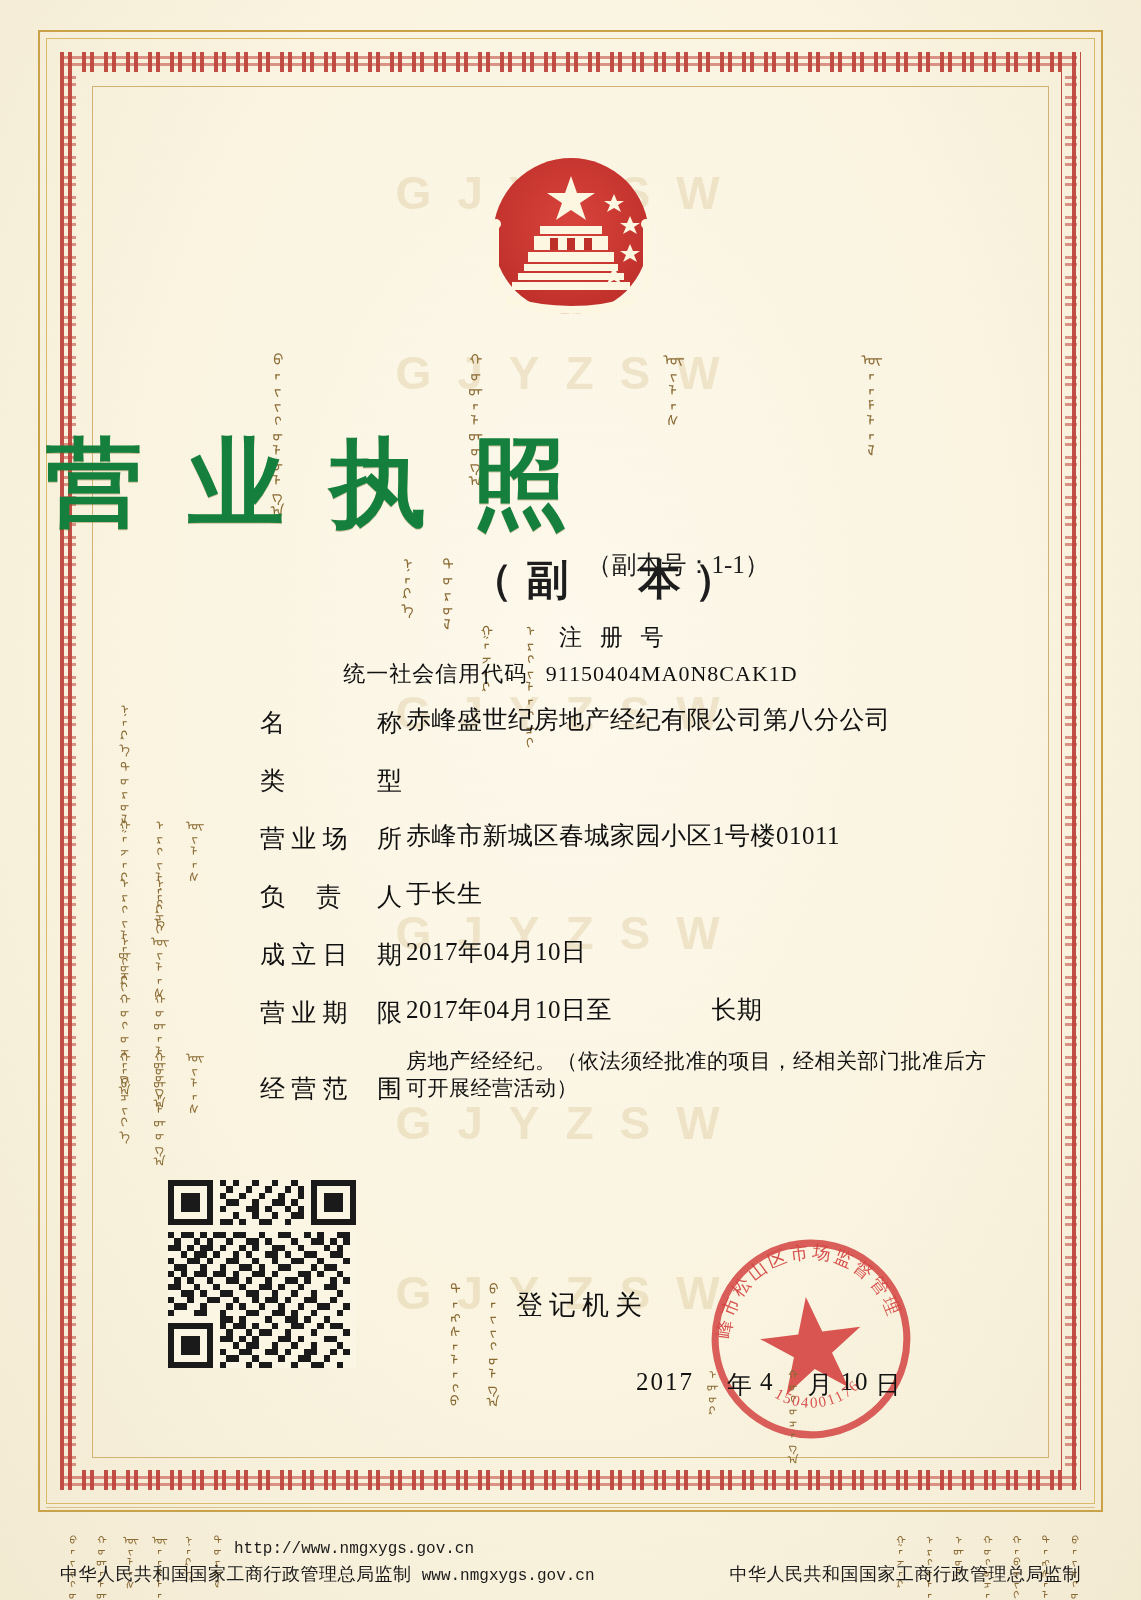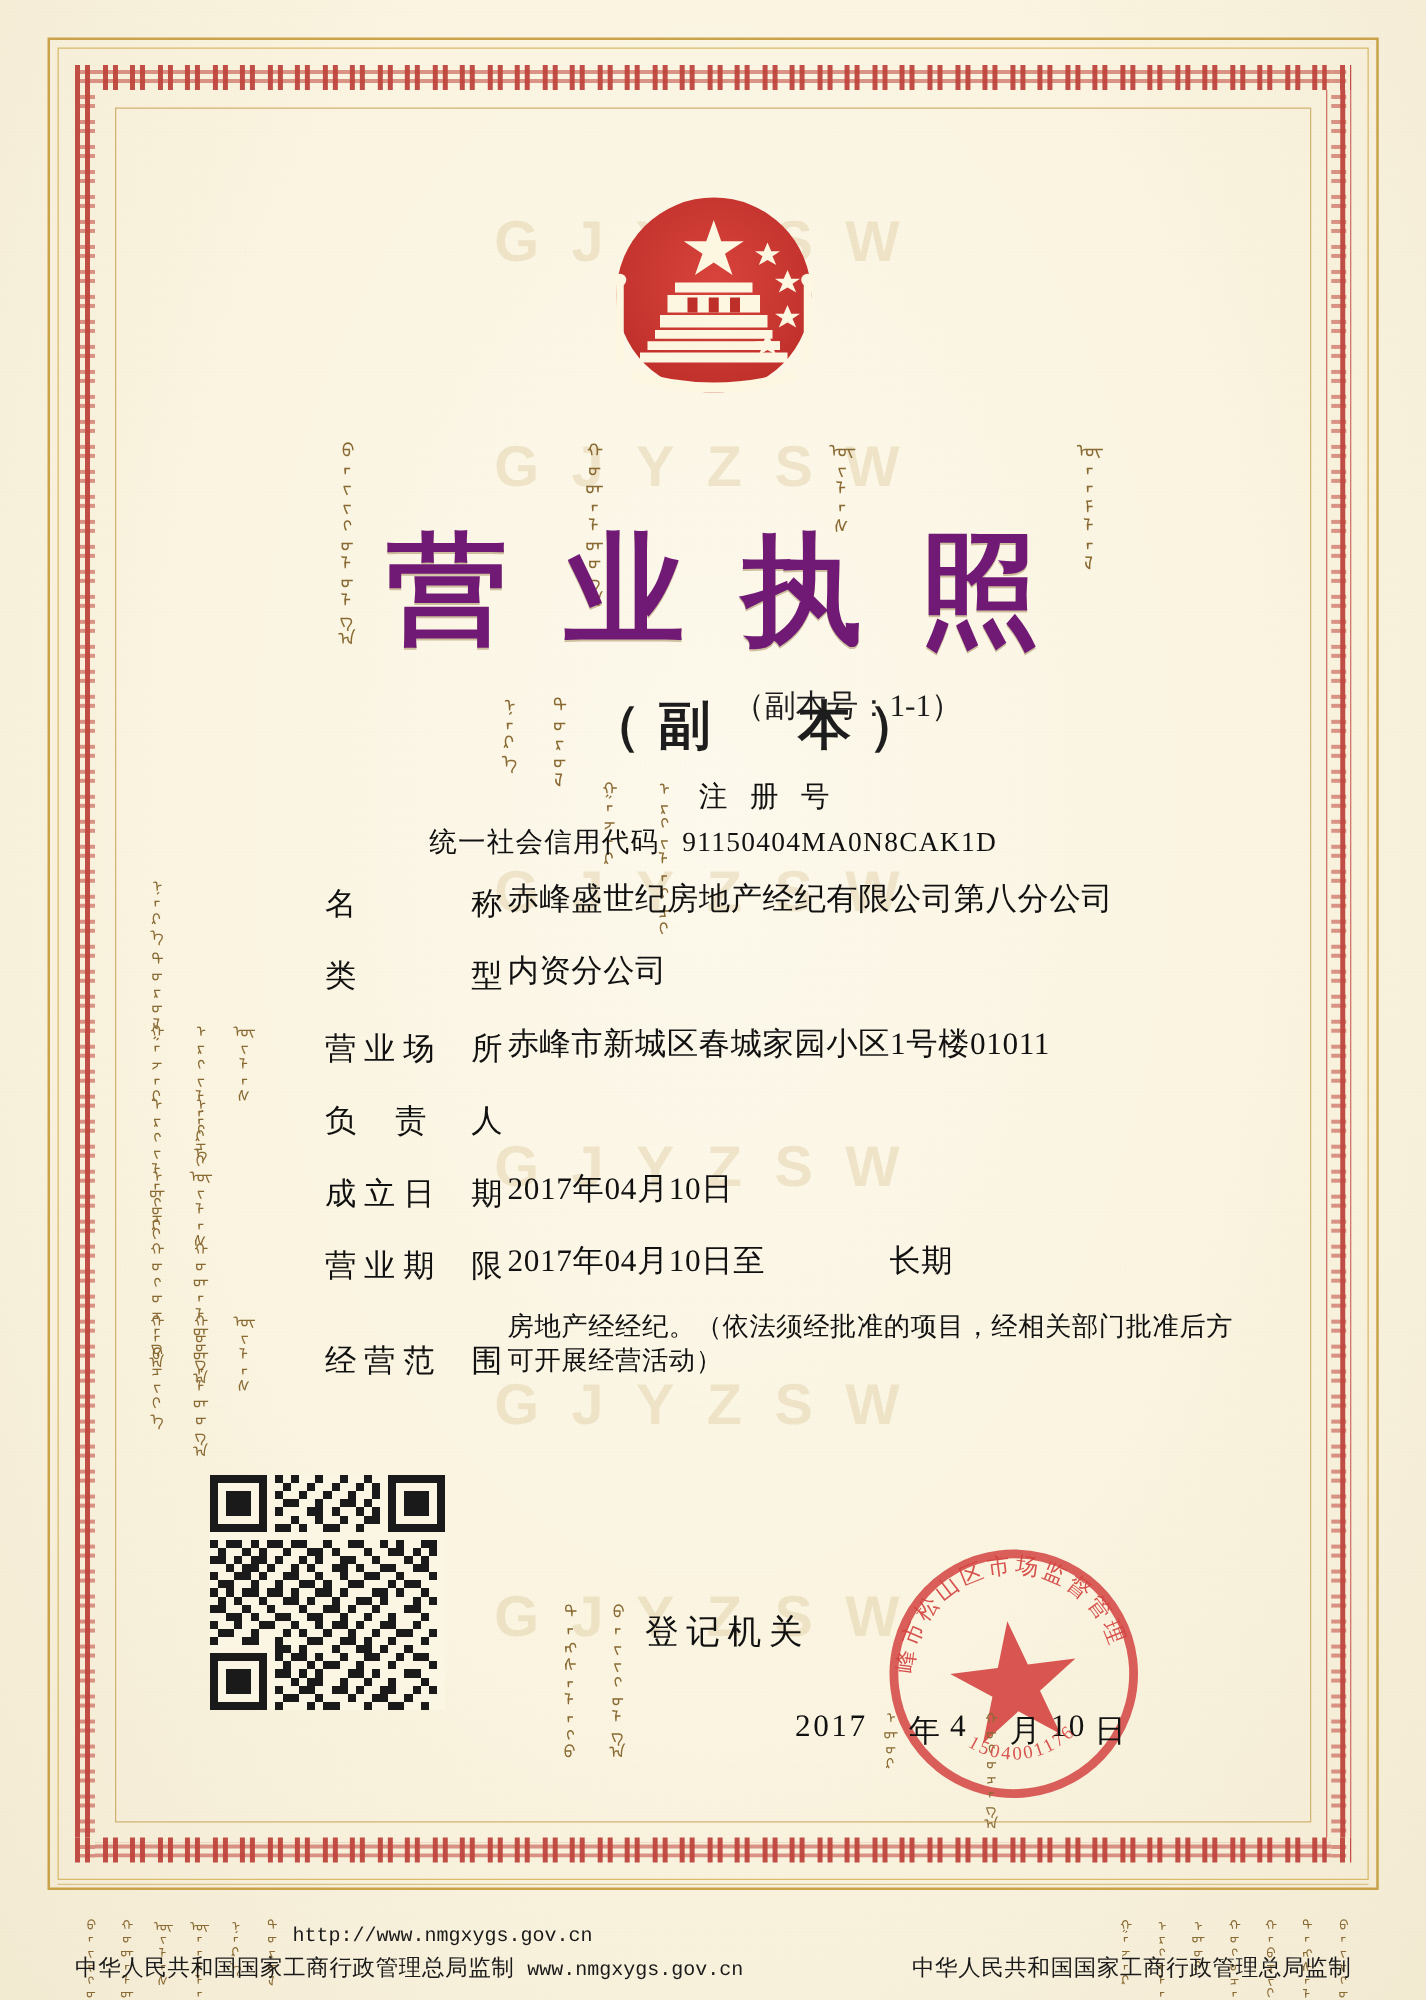--- a/index.html
+++ b/index.html
@@ -81,24 +81,24 @@
     display:inline-block;
   }
   .mong-top{
     position:absolute;left:50%;transform:translateX(-50%);
     top:352px;width:620px;height:58px;
     display:flex;justify-content:space-between;align-items:flex-start;
   }
   .mong-top .mong{font-size:15px;height:54px;}
   
   .title{
-    position:absolute;left:0;right:0;top:409px;text-align:center;
+    position:absolute;left:0;right:0;top:420px;text-align:left;
     font-family:"Liberation Serif",serif;
     font-weight:700;font-size:96px;letter-spacing:46px;
-    color:#701a75;
+    color:#15803d;
     text-indent:46px;
     text-shadow:0 1px 0 rgba(120,90,20,.35);
   }
   .subtitle-wrap{
     position:absolute;left:0;right:0;top:552px;text-align:center;
   }
   .sub-mong{font-size:15px;height:48px;vertical-align:middle;margin-right:10px;}
   .subtitle{
     font-size:42px;font-weight:700;letter-spacing:14px;color:#1d1d1d;
     vertical-align:middle;
@@ -281,21 +281,20 @@
     </div>
 
     <div class="row">
       <div class="mong-col">
         <span class="mong">ᠲᠥᠷᠥᠯ</span>
       </div>
       <div class="label">
         <span>类</span>
         <span>型</span>
       </div>
-      <div class="value">内资分公司</div>
     </div>
 
     <div class="row">
       <div class="mong-col">
         <span class="mong">ᠭᠠᠵᠠᠷ</span>
         <span class="mong">ᠡᠷᠬᠢᠯᠡᠭᠴᠢ</span>
         <span class="mong">ᠦᠢᠯᠡᠰ</span>
       </div>
       <div class="label">
         <span>营 业 场</span>
@@ -306,20 +305,21 @@
 
     <div class="row">
       <div class="mong-col">
         <span class="mong">ᠡᠷᠬᠢᠯᠡᠭᠴᠢ</span>
         <span class="mong">ᠨᠡᠷ᠎ᠡ</span>
       </div>
       <div class="label">
         <span>负　 责</span>
         <span>人</span>
       </div>
+      <div class="value">于长生</div>
     </div>
 
     <div class="row">
       <div class="mong-col">
         <span class="mong">ᠡᠳᠦᠷ</span>
         <span class="mong">ᠦᠢᠯᠡᠰ</span>
       </div>
       <div class="label">
         <span>成 立 日</span>
         <span>期</span>

